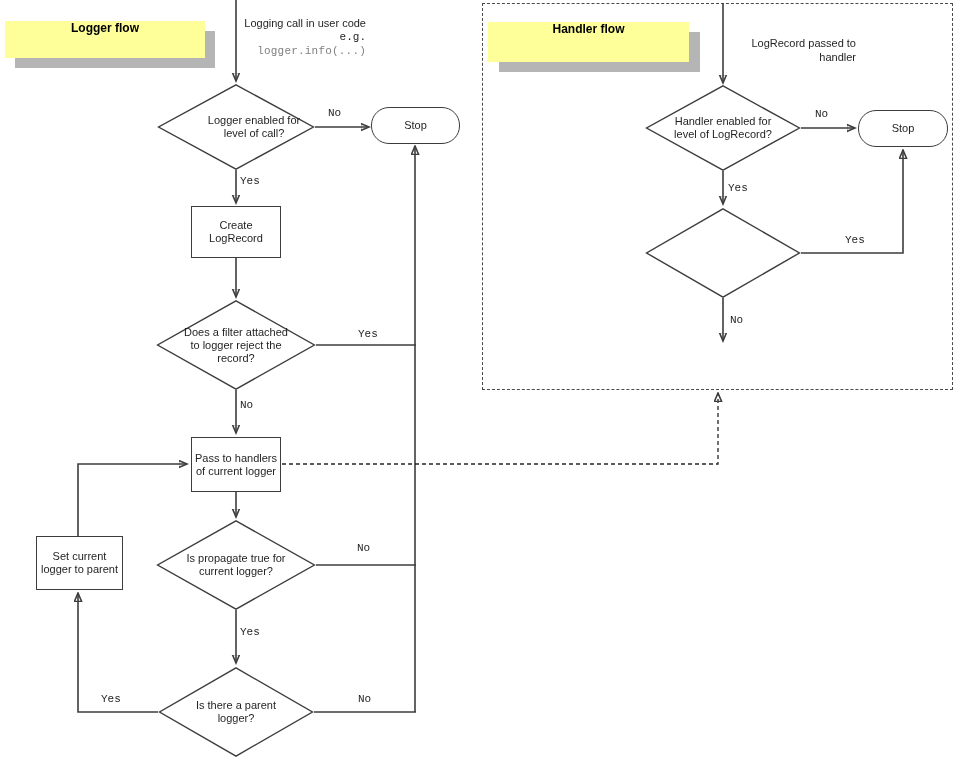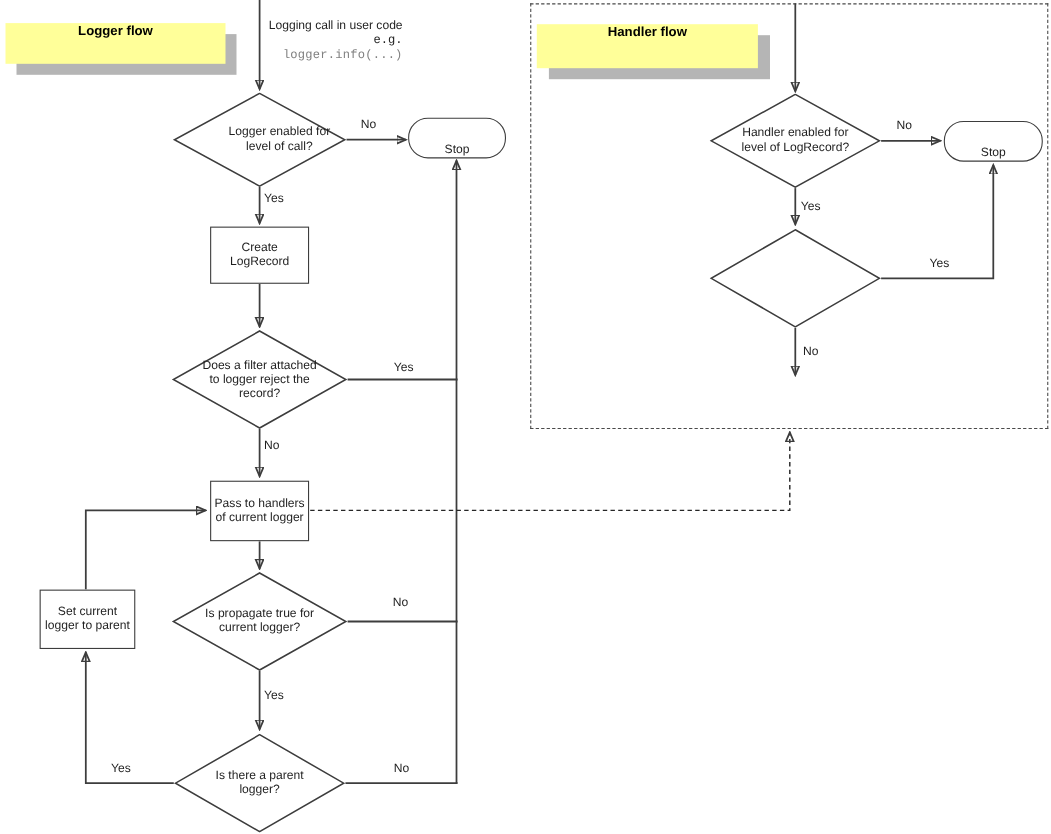--- a/index.html
+++ b/index.html
@@ -35,30 +35,30 @@
     position: absolute;
     display: flex;
     align-items: center;
     justify-content: center;
     text-align: center;
     font-size: 11px;
     line-height: 13px;
     z-index: 3;
   }
   .box  { background: #fff; border: 1.6px solid var(--line); }
-  .pill { background: #fff; border: 1.6px solid var(--line); border-radius: 18px; align-items: flex-end; }
+  .pill { background: #fff; border: 1.6px solid var(--line); border-radius: 18px; }
   .diamond svg { position: absolute; left: 0; top: 0; width: 100%; height: 100%; }
   .diamond polygon { fill: #ffffff; stroke: var(--line); stroke-width: 1.4px; vector-effect: non-scaling-stroke; }
   .ntext { position: relative; z-index: 1; display: inline-block; }
   .mw85  { max-width: 85px; }
   .mw100 { max-width: 100px; margin-left: 36px; }
   .mw105 { max-width: 105px; }
   .mw110 { max-width: 110px; }
 
-  .elabel { position: absolute; font-size: 11px; line-height: 12px; z-index: 3; white-space: nowrap; }
+  .elabel { position: absolute; font-size: 11px; line-height: 12px; z-index: 3; white-space: nowrap; font-family: Liberation Mono, monospace; }
 
   .title-shadow { position: absolute; background: var(--shadow); z-index: 3; }
   .title-label {
     position: absolute;
     background: var(--yellow);
     display: flex; justify-content: center;
     font-weight: bold; font-size: 12px; color: #000;
     z-index: 4;
   }
 
@@ -118,20 +118,23 @@
   <div class="title-label" style="left:488px; top:22px; width:201px; height:40px">
     <span>Handler flow</span>
   </div>
 
   <div class="note" style="left:241px; top:16px; width:125px">
     <span class="main">Logging call in user code</span>
     <span class="eg">e.g.</span>
     <span class="code">logger.info(...)</span>
   </div>
 
+  <div class="note" style="left:726px; top:36px; width:130px">
+    <span class="main">LogRecord passed to handler</span>
+  </div>
 
   <div class="node diamond" style="left:157px; top:84px; width:158px; height:86px">
     <svg viewBox="0 0 100 100" preserveAspectRatio="none">
       <polygon points="50,1 99,50 50,99 1,50"></polygon>
     </svg>
     <span class="ntext mw100">Logger enabled for level of call?</span>
   </div>
 
   <div class="node pill" style="left:371px; top:107px; width:89px; height:37px">
     <span class="ntext">Stop</span>

